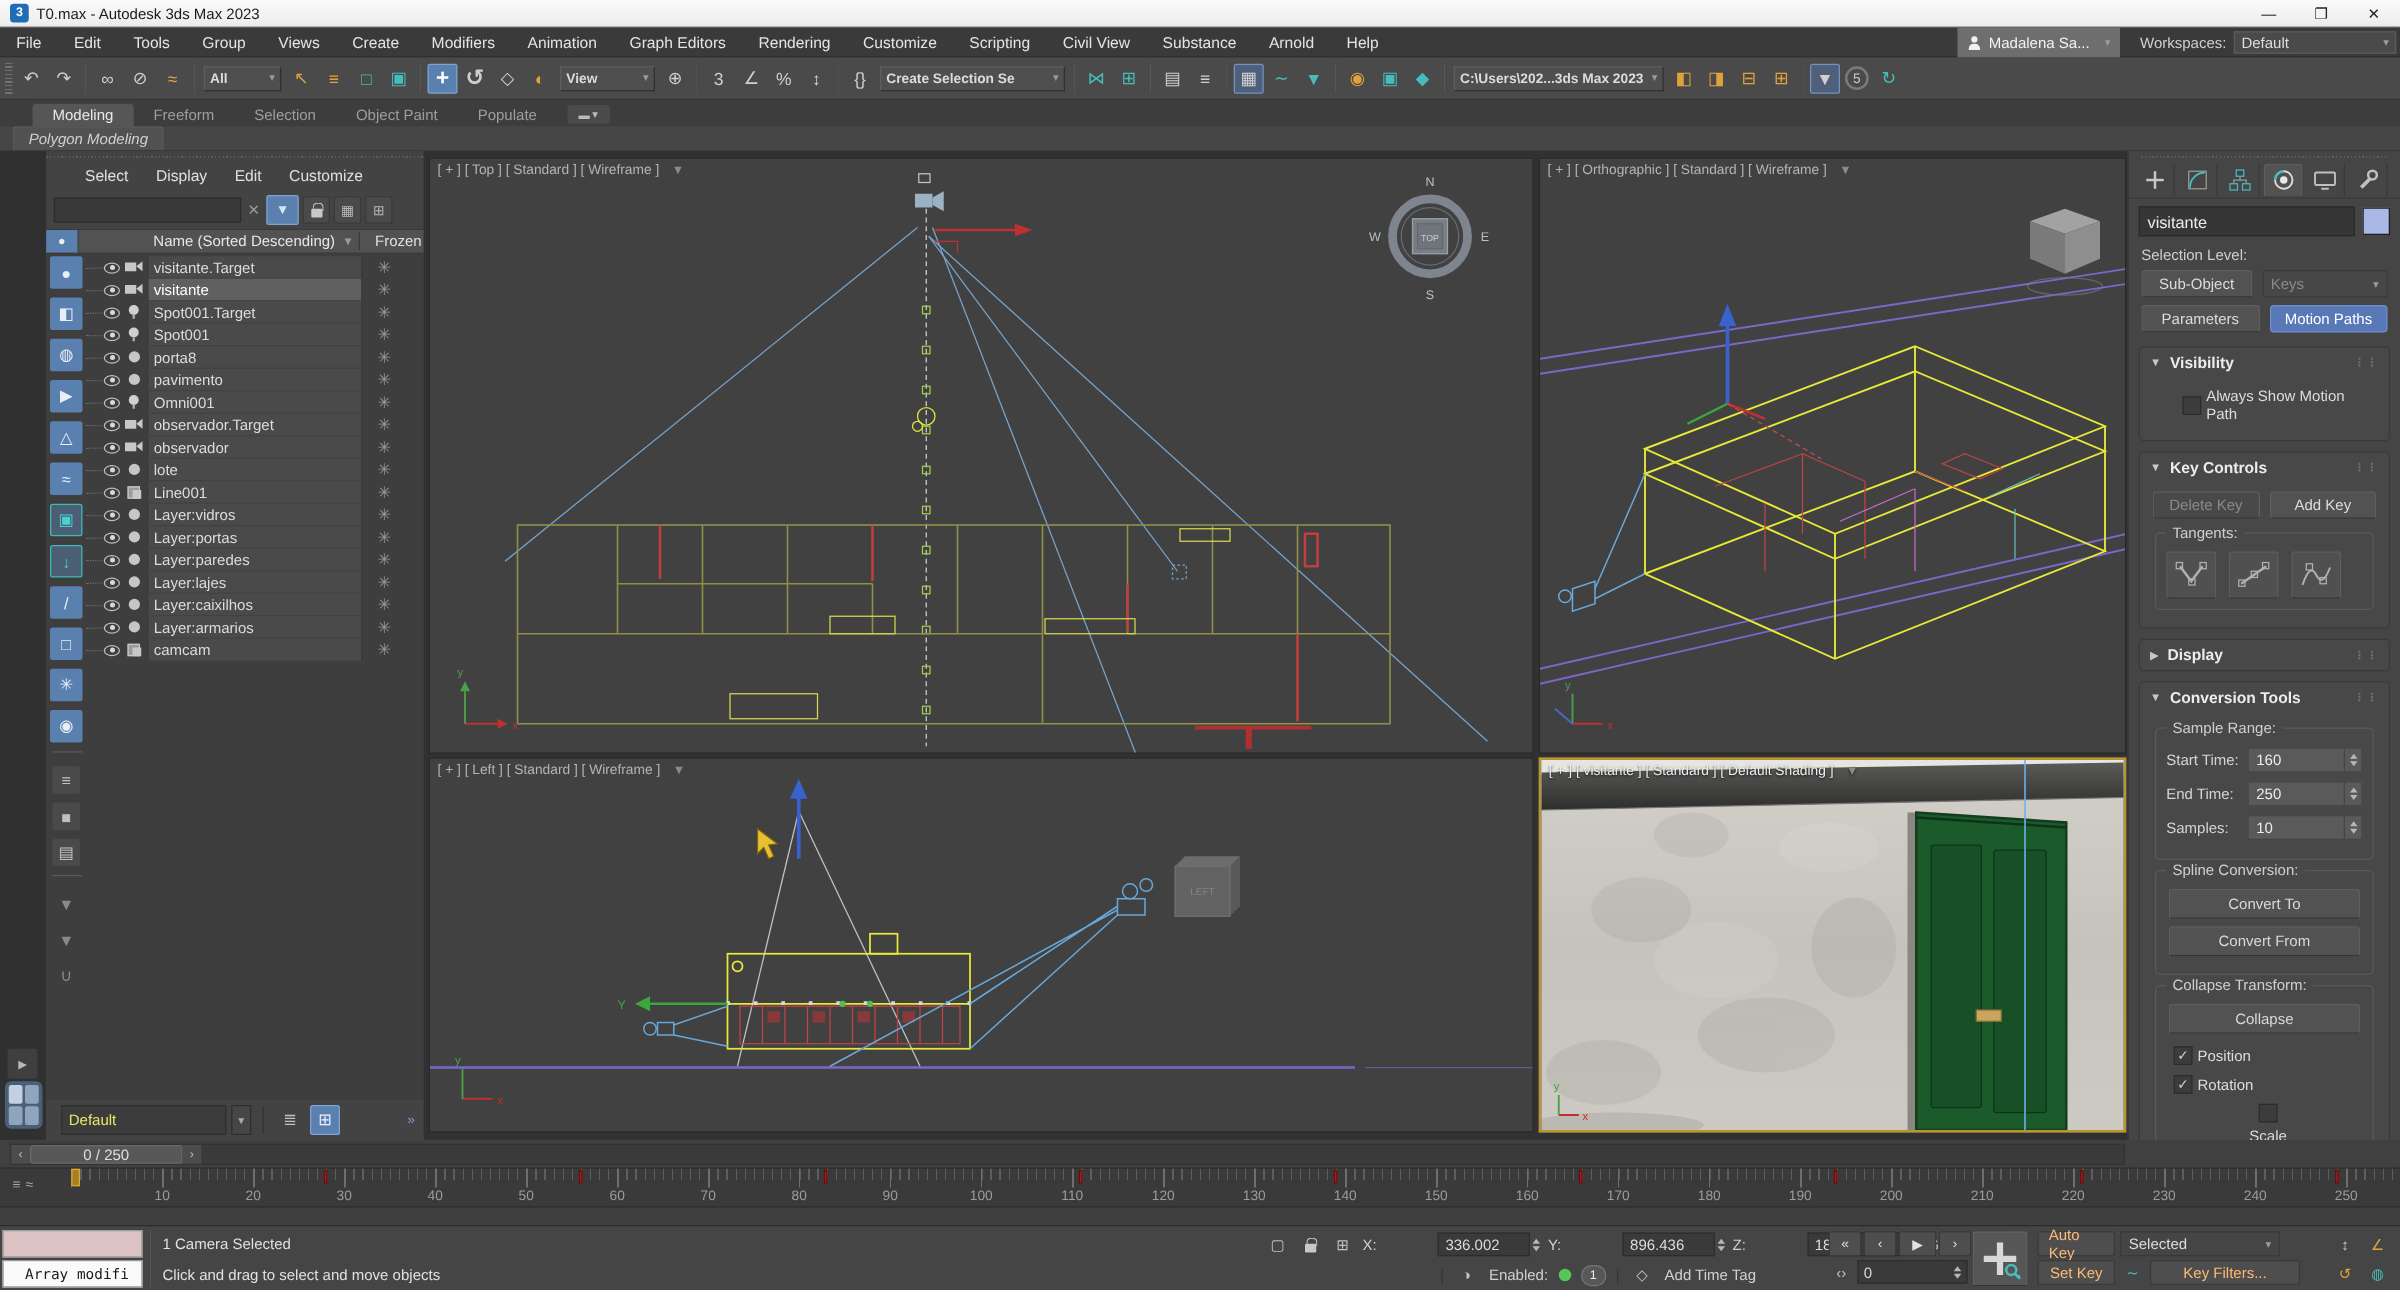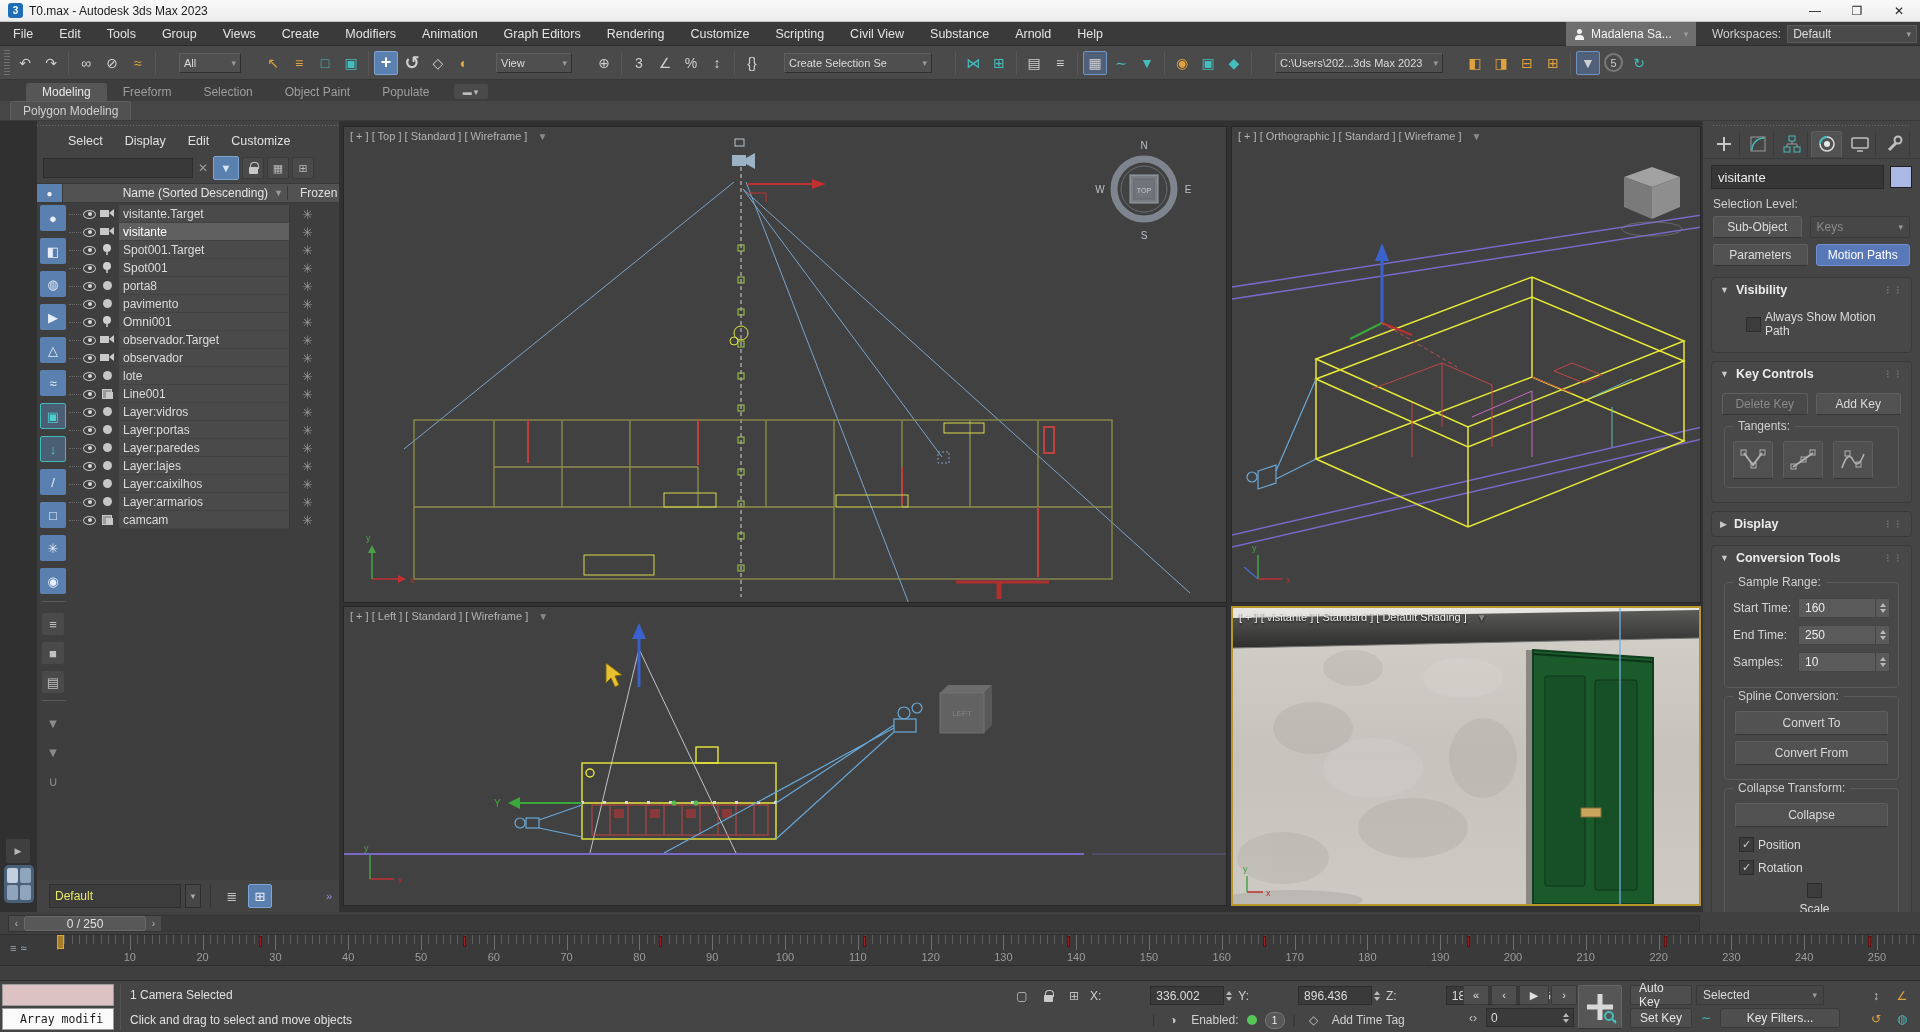--- a/index.html
+++ b/index.html
@@ -36,31 +36,31 @@
   .thandle{width:6px;height:26px;margin:0 2px;background:repeating-linear-gradient(#707070 0 1px,transparent 1px 3px);}
   .tsep{width:1px;height:24px;background:#393939;border-right:1px solid #575757;margin:0 4px;}
   .ticon{width:24px;height:24px;margin:0 1px;display:flex;align-items:center;justify-content:center;
     color:#cfcfcf;font-size:14px;border-radius:2px;}
   .ticon.orange{color:#e0a23c;}
   .ticon.teal{color:#46bdbd;}
   .ticon.big{font-size:18px;font-weight:bold;}
   .ticon.active{background:#5a80b0;border:1px solid #7fa4d0;color:#fff;}
   .ticon.framed{border:1px solid #6f94c4;background:#51607a;}
   .tdd{height:20px;background:#4f4f4f;border:1px solid #5e5e5e;border-bottom-color:#2f2f2f;border-right-color:#2f2f2f;
-    display:flex;align-items:center;margin:0 19px;padding:0 4px;font-size:11px;color:#dcdcdc;justify-content:space-between;}
+    display:flex;align-items:center;margin:0 3px;padding:0 4px;font-size:11px;color:#dcdcdc;justify-content:space-between;font-weight:bold;}
   .tbadge{width:19px;height:19px;border:2px solid #7a7a7a;border-radius:50%;margin:0 3px;
     display:flex;align-items:center;justify-content:center;font-size:11px;color:#ccc;}
 
   
   #ribbonrow{position:absolute;left:0;top:80px;width:1920px;height:21px;background:#3d3d3d;display:flex;align-items:flex-end;padding-left:26px;}
   .rtab{padding:2px 16px;font-size:12px;color:#9e9e9e;}
   .rtab.active{background:#565656;color:#e8e8e8;border-radius:3px 3px 0 0;}
   .rtab-more{width:34px;height:15px;background:#4a4a4a;border-radius:2px;margin:0 0 2px 8px;
     display:flex;align-items:center;justify-content:center;color:#bbb;font-size:9px;gap:2px;}
-  #polyrow{position:absolute;left:0;top:101px;width:1920px;height:20px;background:#464646;border-bottom:1px solid #3a3a3a;display:flex;}
+  #polyrow{position:absolute;left:0;top:101px;width:1920px;height:20px;background:#464646;border-bottom:1px solid #3a3a3a;display:flex;font-style:italic;}
   #polytab{margin-left:10px;padding:2px 12px;background:#515151;border:1px solid #5e5e5e;border-bottom:none;
     border-radius:3px 3px 0 0;color:#d0d0d0;font-size:12px;}
 
   
   #leftrail{position:absolute;left:0;top:121px;width:37px;height:791px;background:#303030;}
   #rail-expand{position:absolute;left:6px;top:718px;width:24px;height:24px;background:#3f3f3f;border-radius:2px;
     color:#b8b8b8;display:flex;align-items:center;justify-content:center;font-size:9px;}
   #quad-icon{position:absolute;left:4px;top:744px;width:30px;height:38px;background:#4a6078;border-radius:5px;
     display:grid;grid-template-columns:1fr 1fr;gap:2px;padding:3px;}
   #quad-icon span{background:#8fa5bd;border-radius:2px;}
@@ -202,21 +202,21 @@
   .green-dot{width:10px;height:10px;border-radius:50%;background:#56c656;}
   .circle1{width:20px;height:17px;background:#585858;border:1px solid #777;border-radius:8px;display:flex;align-items:center;justify-content:center;color:#eee;font-size:10px;}
   #sb-play{position:absolute;left:1463px;top:4px;display:flex;gap:2px;}
   .pb{width:26px;height:20px;background:#4e4e4e;border:1px solid #3a3a3a;border-radius:2px;display:flex;align-items:center;justify-content:center;color:#e0e0e0;font-size:11px;}
   .pb.play{width:30px;}
   #sb-frame{position:absolute;left:1463px;top:27px;display:flex;gap:3px;align-items:center;}
   .frame-box{width:88px;height:19px;background:#3a3a3a;border:1px solid #2d2d2d;color:#dcdcdc;display:flex;align-items:center;justify-content:space-between;padding:0 4px;}
   #bigkey{position:absolute;left:1578px;top:4px;width:44px;height:44px;background:#565656;border:1px solid #656565;border-bottom-color:#353535;border-radius:3px;display:flex;align-items:center;justify-content:center;}
   #sb-keys{position:absolute;left:1630px;top:4px;width:230px;}
   .sk-row{display:flex;gap:4px;margin-bottom:3px;align-items:center;}
-  .sk-btn{height:20px;background:#4e4e4e;border:1px solid #3a3a3a;border-radius:2px;color:#e5e5e5;display:flex;align-items:center;justify-content:center;padding:0 8px;}
+  .sk-btn{height:20px;background:#4e4e4e;border:1px solid #3a3a3a;border-radius:2px;color:#fdba74;display:flex;align-items:center;justify-content:center;padding:0 8px;}
   .sk-dd{width:128px;height:20px;background:#454545;border:1px solid #393939;color:#dcdcdc;display:flex;align-items:center;justify-content:space-between;padding:0 6px;}
   #sb-nav{position:absolute;left:1868px;top:4px;width:50px;display:grid;grid-template-columns:24px 24px;gap:2px;}
   #sb-nav{left:1864px;}
   .nav-icon{width:24px;height:21px;display:flex;align-items:center;justify-content:center;color:#c8c8c8;font-size:12px;}
   .nav-icon.orange{color:#e0a23c;}
   .nav-icon.teal{color:#46bdbd;}
 </style>
 </head>
 <body>
 

